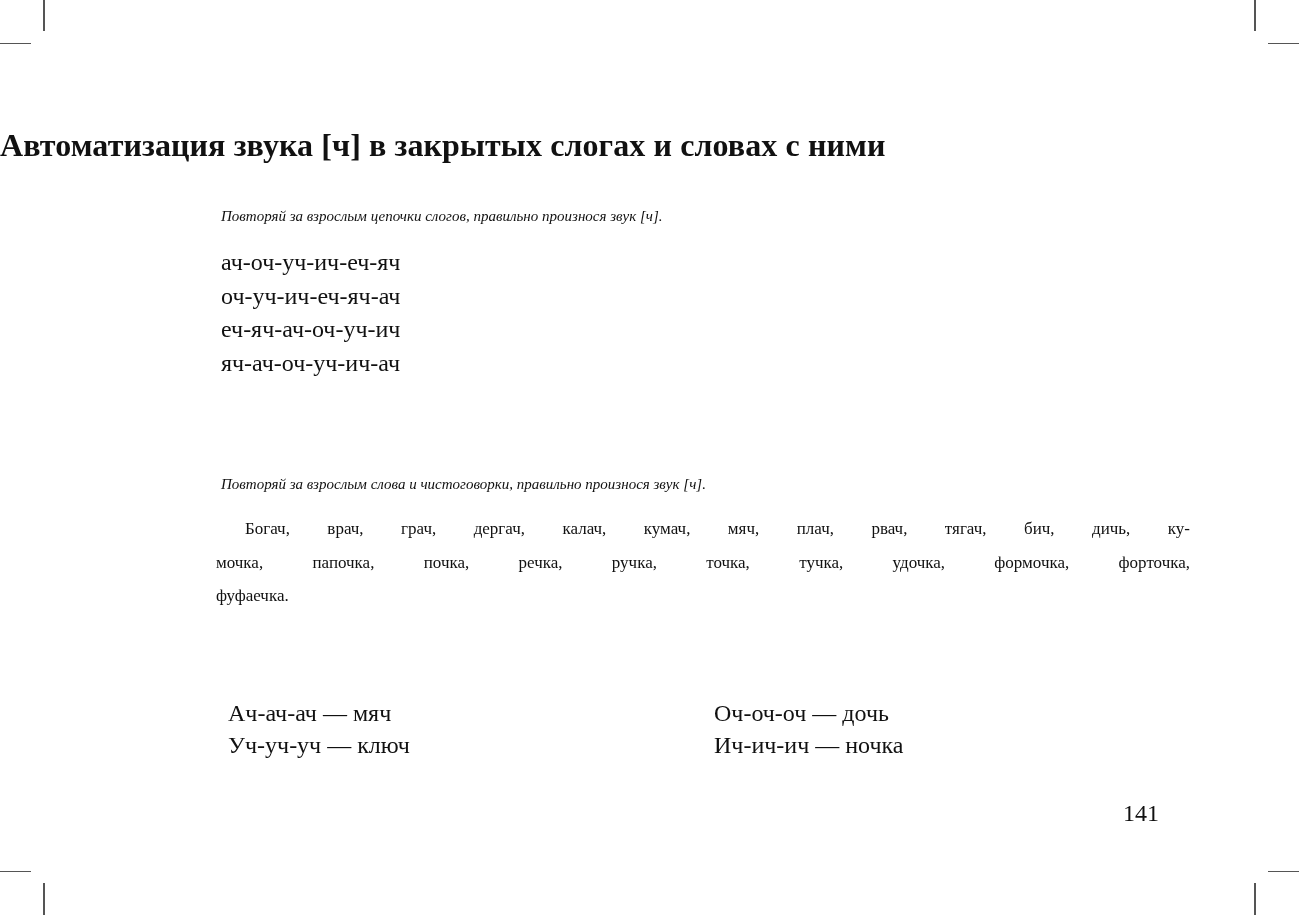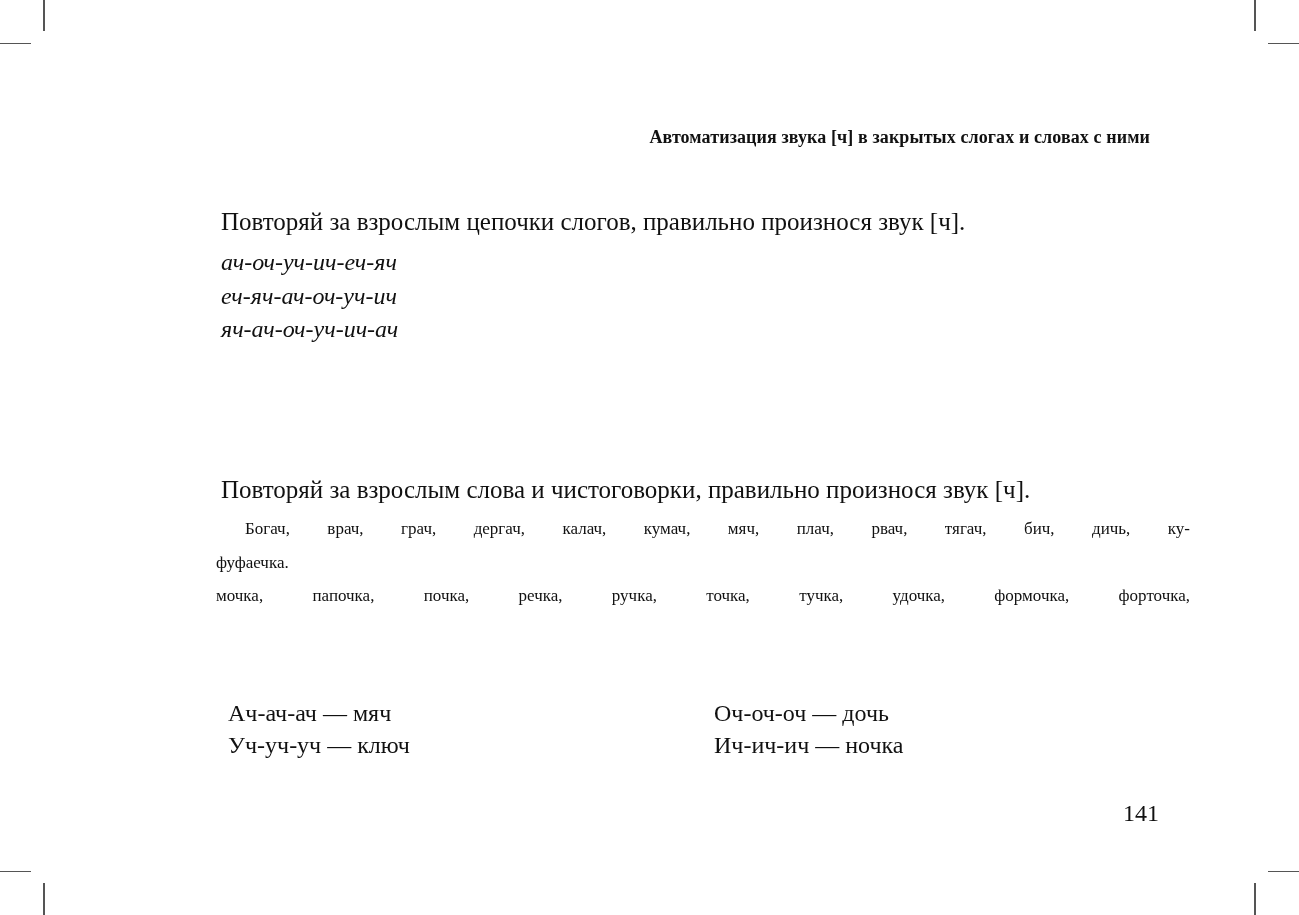--- a/index.html
+++ b/index.html
@@ -1,27 +1,27 @@
 <!DOCTYPE html>
 <html><head>
 <meta charset="utf-8">
 <style>
   html, body { margin: 0; padding: 0; background: #ffffff; }
   body { width: 1299px; height: 915px; position: relative; overflow: hidden; color: #111; }
   .mark { position: absolute; background: #555; }
   .title {
-    position: absolute; left: 0; width: 1150px; top: 127px; text-align: right;
-    font-family: "Liberation Serif", serif; font-weight: bold; font-size: 18px; letter-spacing: 0.1px;
+    position: absolute; left: 0; width: 1150px; top: 127px; text-align: left;
+    font-family: "Liberation Serif", serif; font-weight: bold; font-size: 32px; letter-spacing: 0.1px;
   }
   .instr {
     position: absolute; left: 221px;
-    font-family: "Liberation Serif", serif; font-size: 25px;
+    font-family: "Liberation Serif", serif; font-style: italic; font-size: 15px;
   }
   .syllables { position: absolute; left: 221px; top: 246px; font-family: "Liberation Serif", serif; font-size: 24px; }
-  .syllables div { height: 33.5px; line-height: 33.5px; font-style: italic; }
+  .syllables div { height: 33.5px; line-height: 33.5px; }
   .para {
     position: absolute; left: 192px; width: 974px; top: 512px;
     font-family: "Liberation Serif", serif; font-size: 17px; line-height: 33.5px; margin-left: 24px;
   }
   .para .line { white-space: nowrap; display: block; text-align: justify; text-align-last: justify; }
   .para .line.first { padding-left: 29px; }
   .para .line.last { text-align-last: left; }
   .tongue { position: absolute; font-family: "Liberation Serif", serif; font-size: 24px; line-height: 33.5px; margin-top: 17px; }
   .pagenum { position: absolute; left: 1123px; top: 800px; font-family: "Liberation Serif", serif; font-size: 24px; text-align: center; }
 </style>
@@ -36,30 +36,31 @@
 <div class="mark" style="left:43px;top:883px;width:2px;height:32px;"></div>
 <div class="mark" style="left:1268px;top:871px;width:31px;height:1px;"></div>
 <div class="mark" style="left:1254px;top:883px;width:2px;height:32px;"></div>
 
 <div class="title">Автоматизация звука [ч] в закрытых слогах и словах с ними</div>
 
 <div class="instr" style="top:208px;">Повторяй за взрослым цепочки слогов, правильно произнося звук [ч].</div>
 
 <div class="syllables">
   <div>ач-оч-уч-ич-еч-яч</div>
+  <div>оч-уч-ич-еч-яч-ач</div>
   <div>еч-яч-ач-оч-уч-ич</div>
   <div>яч-ач-оч-уч-ич-ач</div>
 </div>
 
 <div class="instr" style="top:476px;">Повторяй за взрослым слова и чистоговорки, правильно произнося звук [ч].</div>
 
 <div class="para">
   <span class="line first">Богач, врач, грач, дергач, калач, кумач, мяч, плач, рвач, тягач, бич, дичь, ку-</span>
+  <span class="line">мочка, папочка, почка, речка, ручка, точка, тучка, удочка, формочка, форточка,</span>
   <span class="line last">фуфаечка.</span>
-  <span class="line">мочка, папочка, почка, речка, ручка, точка, тучка, удочка, формочка, форточка,</span>
 </div>
 
 <div class="tongue" style="left:228px;top:680px;">Ач-ач-ач — мяч</div>
 <div class="tongue" style="left:714px;top:680px;">Оч-оч-оч — дочь</div>
 <div class="tongue" style="left:228px;top:712px;">Уч-уч-уч — ключ</div>
 <div class="tongue" style="left:714px;top:712px;">Ич-ич-ич — ночка</div>
 
 <div class="pagenum">141</div>
 
 </body></html>

